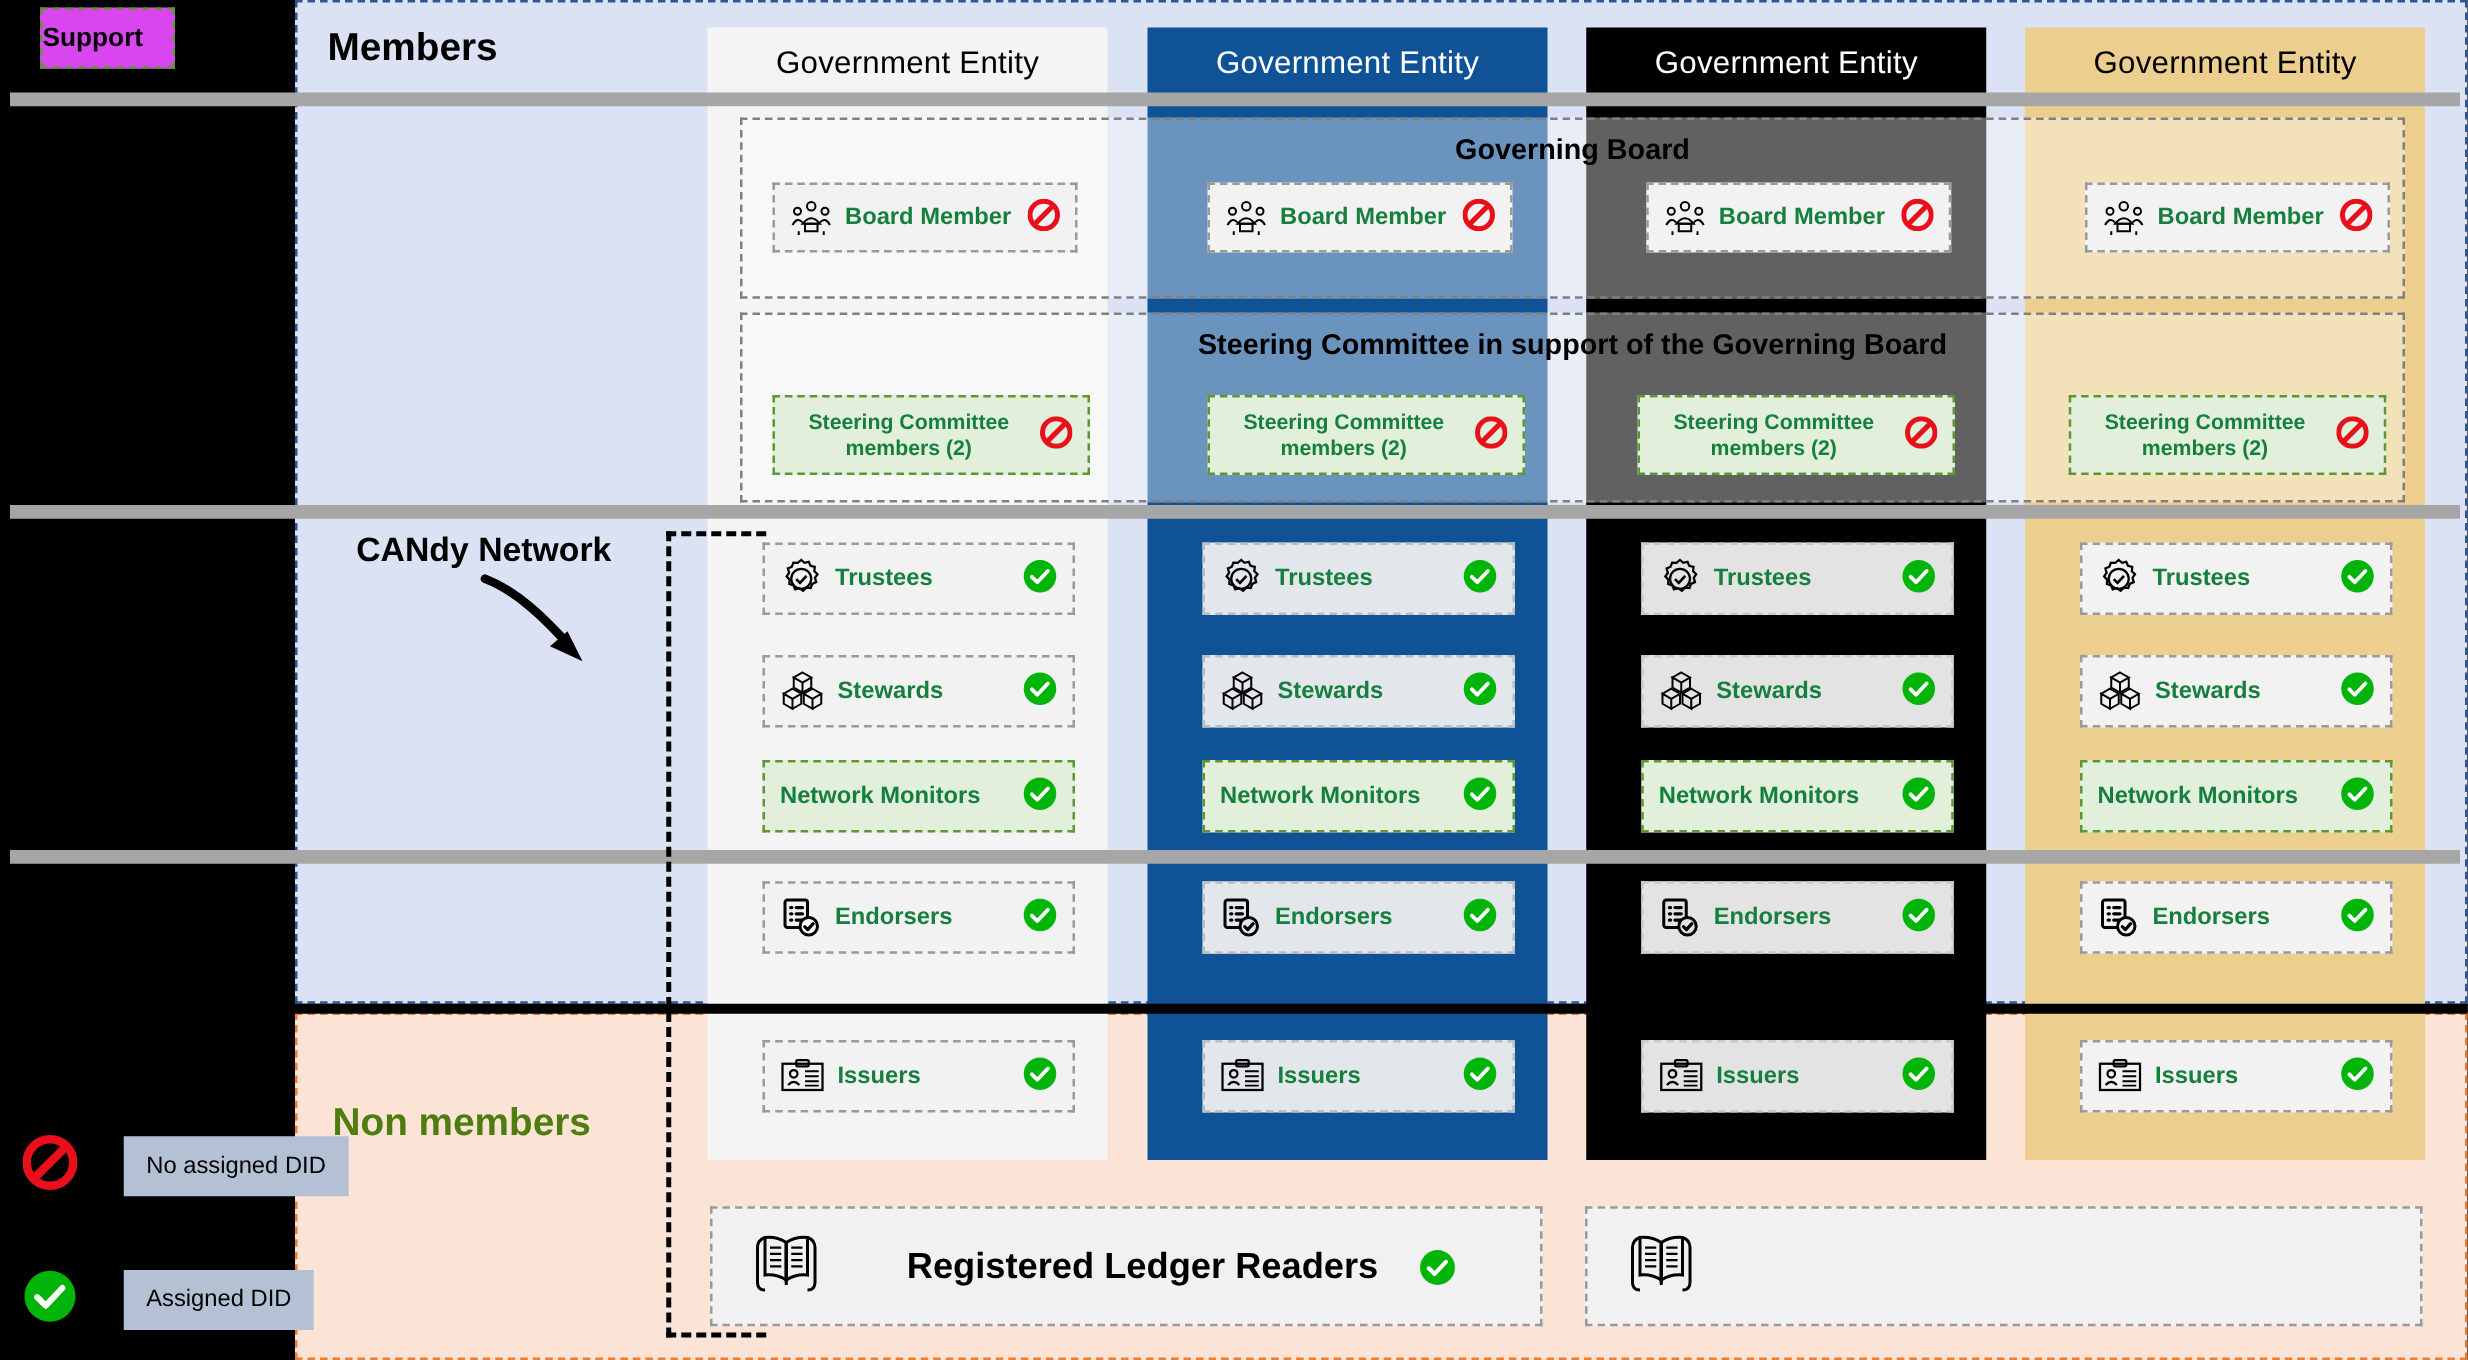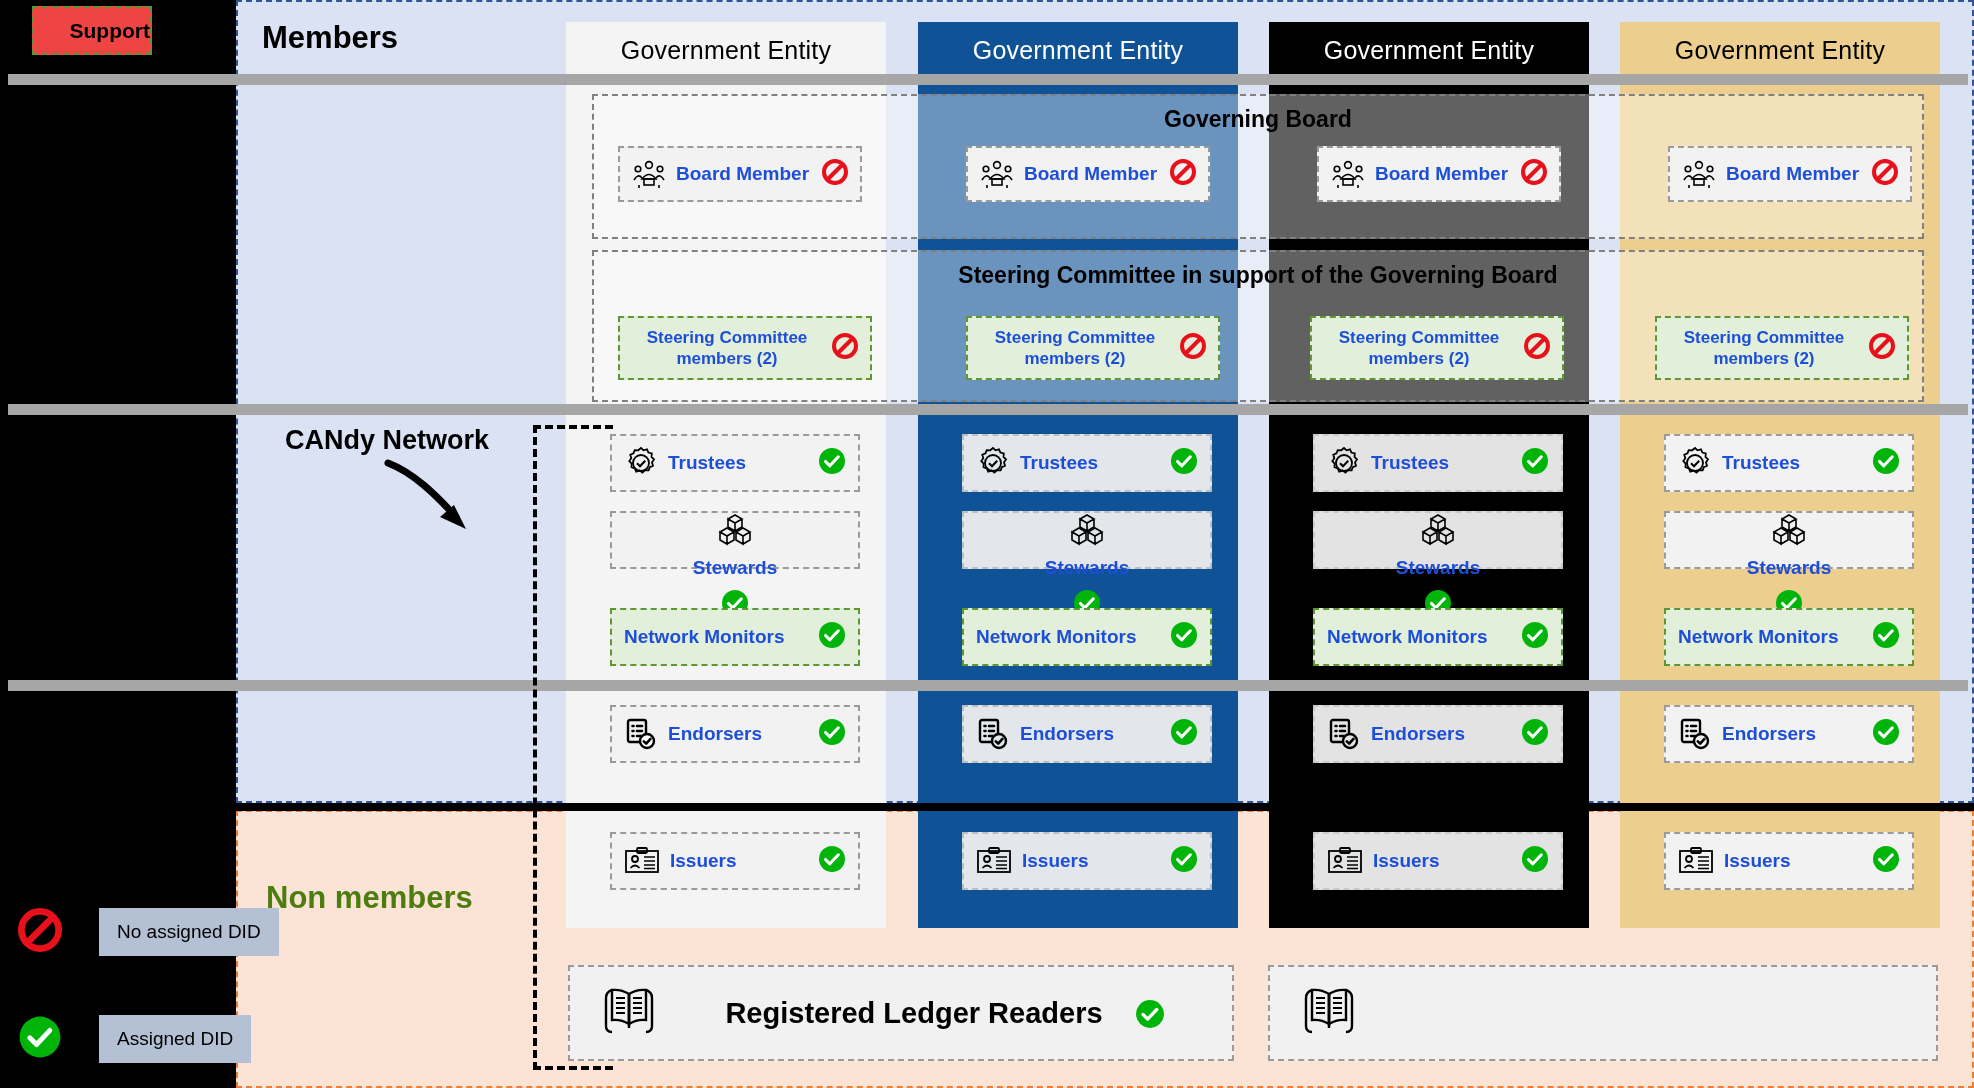--- a/index.html
+++ b/index.html
@@ -49,23 +49,23 @@
     position: absolute; left: 262px; top: 20px;
     font-size: 31px; font-weight: bold; color:#000;
   }
   .nonmembers-title {
     position: absolute; left: 266px; top: 880px;
     font-size: 31px; font-weight: bold; color:#4d7c0f;
   }
 
   
   .support-chip {
-    position: absolute; left: 32px; top: 6px; width: 120px; height: 49px;
-    background:#ef4444; border: 2px dashed #5e9732;
-    display:flex; align-items:center; justify-content:flex-end;
+    position: absolute; left: 32px; top: 6px; width: 108px; height: 49px;
+    background:#d946ef; border: 2px dashed #5e9732;
+    display:flex; align-items:center; justify-content:flex-start;
     font-size: 21px; font-weight: bold; color:#000;
   }
 
   
   .groupbox {
     position: absolute; border: 2px dashed #808080;
     background: rgba(255,255,255,0.38);
     text-decoration: underline;
   }
   .gb-board   { left: 592px; top: 94px;  width: 1332px; height: 145px; }
@@ -75,21 +75,21 @@
     font-size: 23px; font-weight: bold; color:#000;
   }
 
   
   .chip {
     position: absolute; display:flex; align-items:center;
     border: 2px dashed #9a9a9a; background:#f2f2f2;
     padding: 0 12px; gap: 10px;
   }
   .chip.green { border-color:#5e9732; background:#e2efda; }
-  .chip .lbl { font-size: 19px; font-weight: bold; color:#1d4ed8; flex:1; }
+  .chip .lbl { font-size: 19px; font-weight: bold; color:#15803d; flex:1; }
   .chip .lbl.small { font-size: 17px; line-height: 1.25; text-align:center; }
   .chip .ico { flex: 0 0 auto; display:flex; align-items:center; }
   .chip .badge { flex: 0 0 auto; }
 
   .chip.centered .lbl { text-align:center; }
 
   
   .bm { height: 56px; top: 146px; }
   .bm.k1 { left: 618px;  width: 244px; }
   .bm.k2 { left: 966px;  width: 244px; }
@@ -98,21 +98,21 @@
 
   .sc { height: 64px; top: 316px; }
   .sc.k1 { left: 618px;  width: 254px; }
   .sc.k2 { left: 966px;  width: 254px; }
   .sc.k3 { left: 1310px; width: 254px; }
   .sc.k4 { left: 1655px; width: 254px; }
 
   
   .role { height: 58px; }
   .role.r1 { top: 434px; }
-  .role.r2 { top: 511px; flex-direction: column; }
+  .role.r2 { top: 524px; }
   .role.r3 { top: 608px; }
   .role.e1 { top: 705px; }
   .role.e2 { top: 832px; }
 
   .role.k1 { left: 610px;  width: 250px; }
   .role.k2 { left: 962px;  width: 250px; }
   .role.k3 { left: 1313px; width: 250px; }
   .role.k4 { left: 1664px; width: 250px; }
 
   

